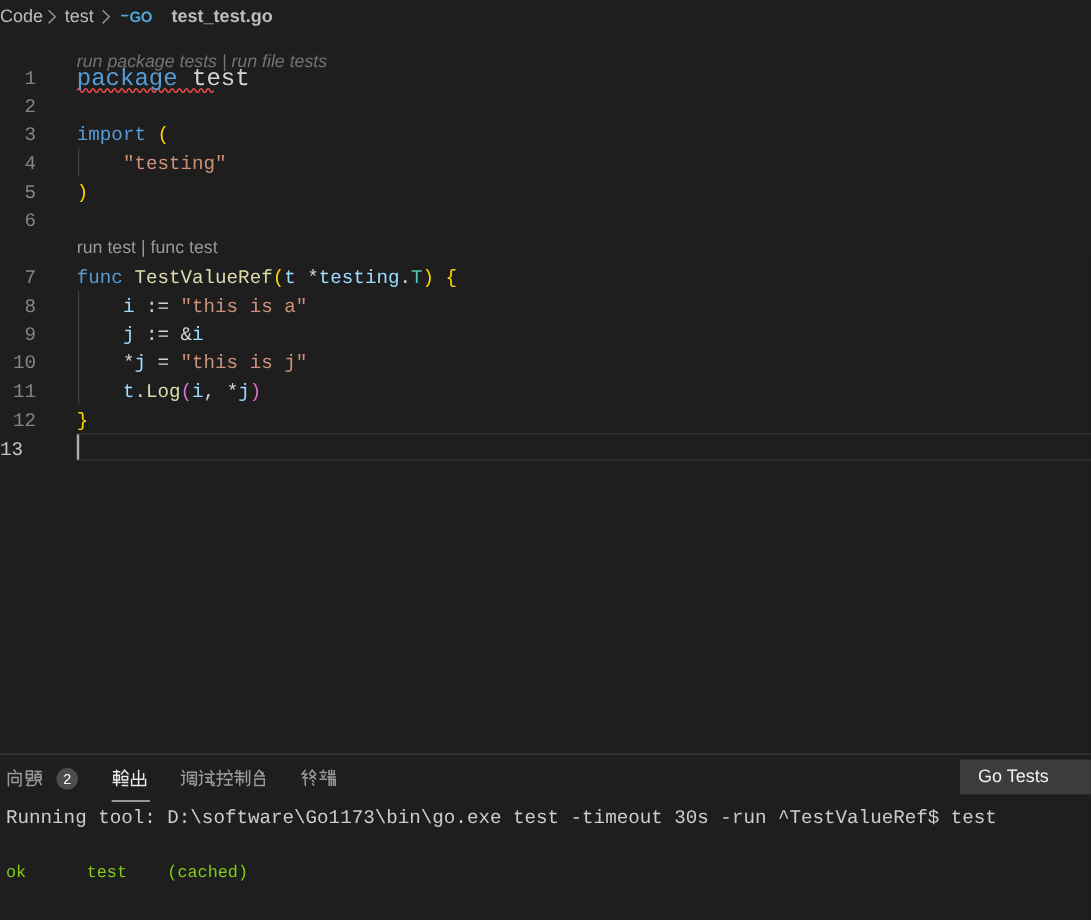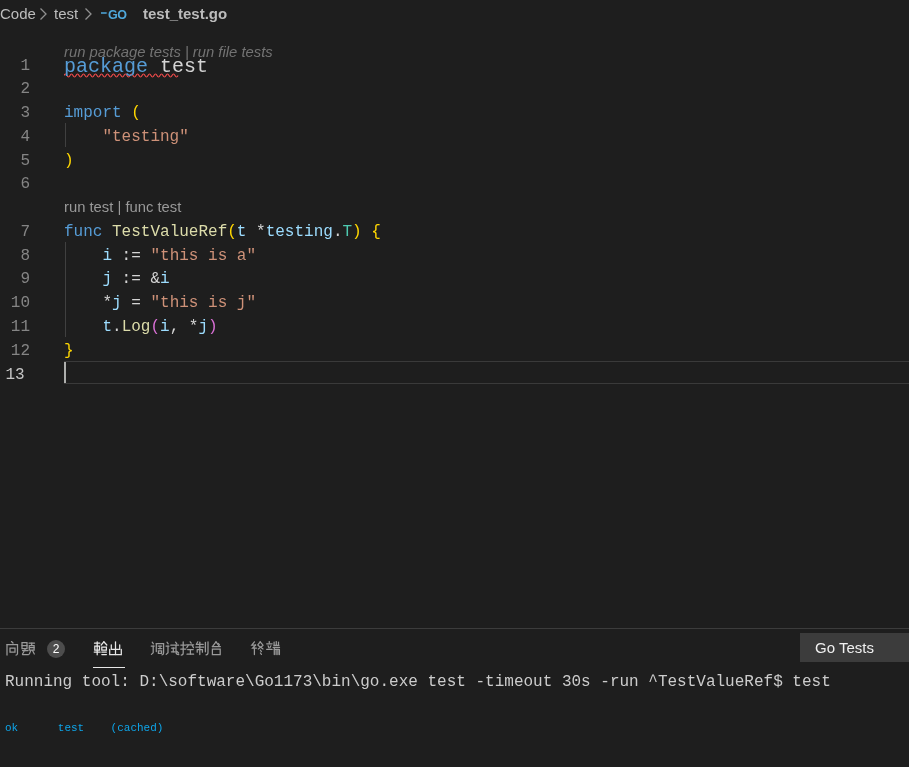--- a/index.html
+++ b/index.html
@@ -49,21 +49,21 @@
 <div style="position:absolute;left:0;top:244.7px;width:30px;height:23.76px;line-height:23.76px;text-align:right;color:#858585;font-size:16px;">8</div>
 <div style="position:absolute;left:64px;top:244.7px;height:23.76px;line-height:23.76px;white-space:pre;font-size:16px;"><span style="color:#D4D4D4">    </span><span style="color:#9CDCFE">i</span><span style="color:#D4D4D4"> := </span><span style="color:#CE9178">"this is a"</span></div>
 <div style="position:absolute;left:0;top:268.46px;width:30px;height:23.76px;line-height:23.76px;text-align:right;color:#858585;font-size:16px;">9</div>
 <div style="position:absolute;left:64px;top:268.46px;height:23.76px;line-height:23.76px;white-space:pre;font-size:16px;"><span style="color:#D4D4D4">    </span><span style="color:#9CDCFE">j</span><span style="color:#D4D4D4"> := &amp;</span><span style="color:#9CDCFE">i</span></div>
 <div style="position:absolute;left:0;top:292.22px;width:30px;height:23.76px;line-height:23.76px;text-align:right;color:#858585;font-size:16px;">10</div>
 <div style="position:absolute;left:64px;top:292.22px;height:23.76px;line-height:23.76px;white-space:pre;font-size:16px;"><span style="color:#D4D4D4">    *</span><span style="color:#9CDCFE">j</span><span style="color:#D4D4D4"> = </span><span style="color:#CE9178">"this is j"</span></div>
 <div style="position:absolute;left:0;top:315.98px;width:30px;height:23.76px;line-height:23.76px;text-align:right;color:#858585;font-size:16px;">11</div>
 <div style="position:absolute;left:64px;top:315.98px;height:23.76px;line-height:23.76px;white-space:pre;font-size:16px;"><span style="color:#D4D4D4">    </span><span style="color:#9CDCFE">t</span><span style="color:#D4D4D4">.</span><span style="color:#DCDCAA">Log</span><span style="color:#DA70D6">(</span><span style="color:#9CDCFE">i</span><span style="color:#D4D4D4">, *</span><span style="color:#9CDCFE">j</span><span style="color:#DA70D6">)</span></div>
 <div style="position:absolute;left:0;top:339.74px;width:30px;height:23.76px;line-height:23.76px;text-align:right;color:#858585;font-size:16px;">12</div>
 <div style="position:absolute;left:64px;top:339.74px;height:23.76px;line-height:23.76px;white-space:pre;font-size:16px;"><span style="color:#FFD700">}</span></div>
-<div style="position:absolute;left:0;top:363.5px;width:30px;height:23.76px;line-height:23.76px;text-align:center;color:#c6c6c6;font-size:16px;">13</div>
+<div style="position:absolute;left:0;top:363.5px;width:30px;height:23.76px;line-height:23.76px;text-align:left;color:#c6c6c6;font-size:16px;">13</div>
 
 <div style="position:absolute;left:0;top:628px;width:909px;height:1px;background:#3c3c3c;"></div>
 <svg style="position:absolute;left:5px;top:641px" width="33" height="15" viewBox="0 0 33 15" fill="none" stroke="#9a9a9a" stroke-width="1.25" stroke-linecap="round">
     <g transform="translate(0.0,0)">
       <path d="M6.5,0.5 L8,2"></path>
       <path d="M2,3.5 V14"></path>
       <path d="M2,3.5 H12.5"></path>
       <path d="M12.5,3.5 V12.5 Q12.5,14 11,14"></path>
       <path d="M5,7 H10 V11 H5 Z"></path>
     </g>
@@ -179,13 +179,13 @@
       <path d="M8.6,4.4 H13.4"></path>
       <path d="M7.6,6.4 H14"></path>
       <path d="M8.8,6.4 V13.6"></path>
       <path d="M10.6,8.4 V13.6"></path>
       <path d="M12.4,8.4 V13.6"></path>
       <path d="M13.9,8.4 V13.6 M8.8,8.4 H13.9"></path>
     </g>
   </svg>
 <div style="position:absolute;left:800px;top:633px;width:109px;height:29px;background:#3c3c3c;color:#f0f0f0;font-family:'Liberation Sans',sans-serif;font-size:15px;line-height:29px;padding-left:15px;box-sizing:border-box;">Go Tests</div>
 <div style="position:absolute;left:5px;top:671.2px;height:23.6px;line-height:23.6px;white-space:pre;font-size:16px;color:#cccccc;">Running tool: D:\software\Go1173\bin\go.exe test -timeout 30s -run ^TestValueRef$ test</div>
-<div style="position:absolute;left:5px;top:717.2px;height:23.6px;line-height:23.6px;white-space:pre;font-size:11px;color:#0ea5e9;text-align:right;">ok      test    (cached)</div>
+<div style="position:absolute;left:5px;top:717.2px;height:23.6px;line-height:23.6px;white-space:pre;font-size:14px;color:#84cc16;text-align:right;">ok      test    (cached)</div>
 
 </body></html>

